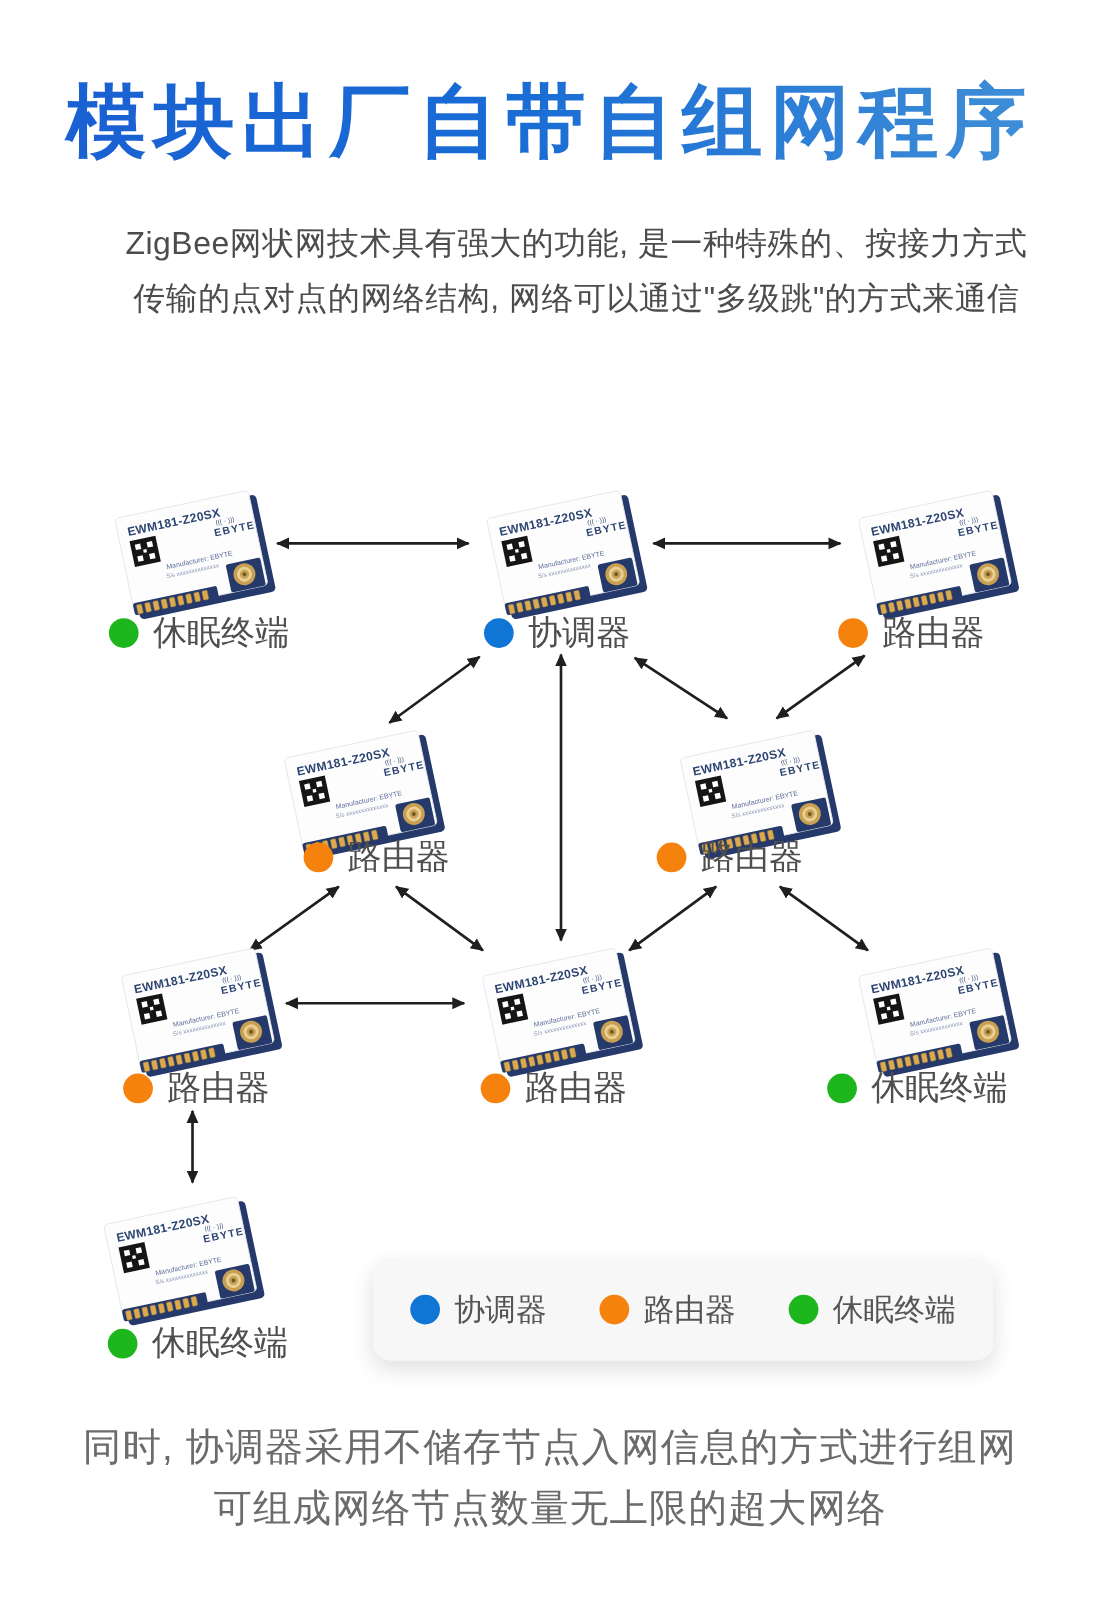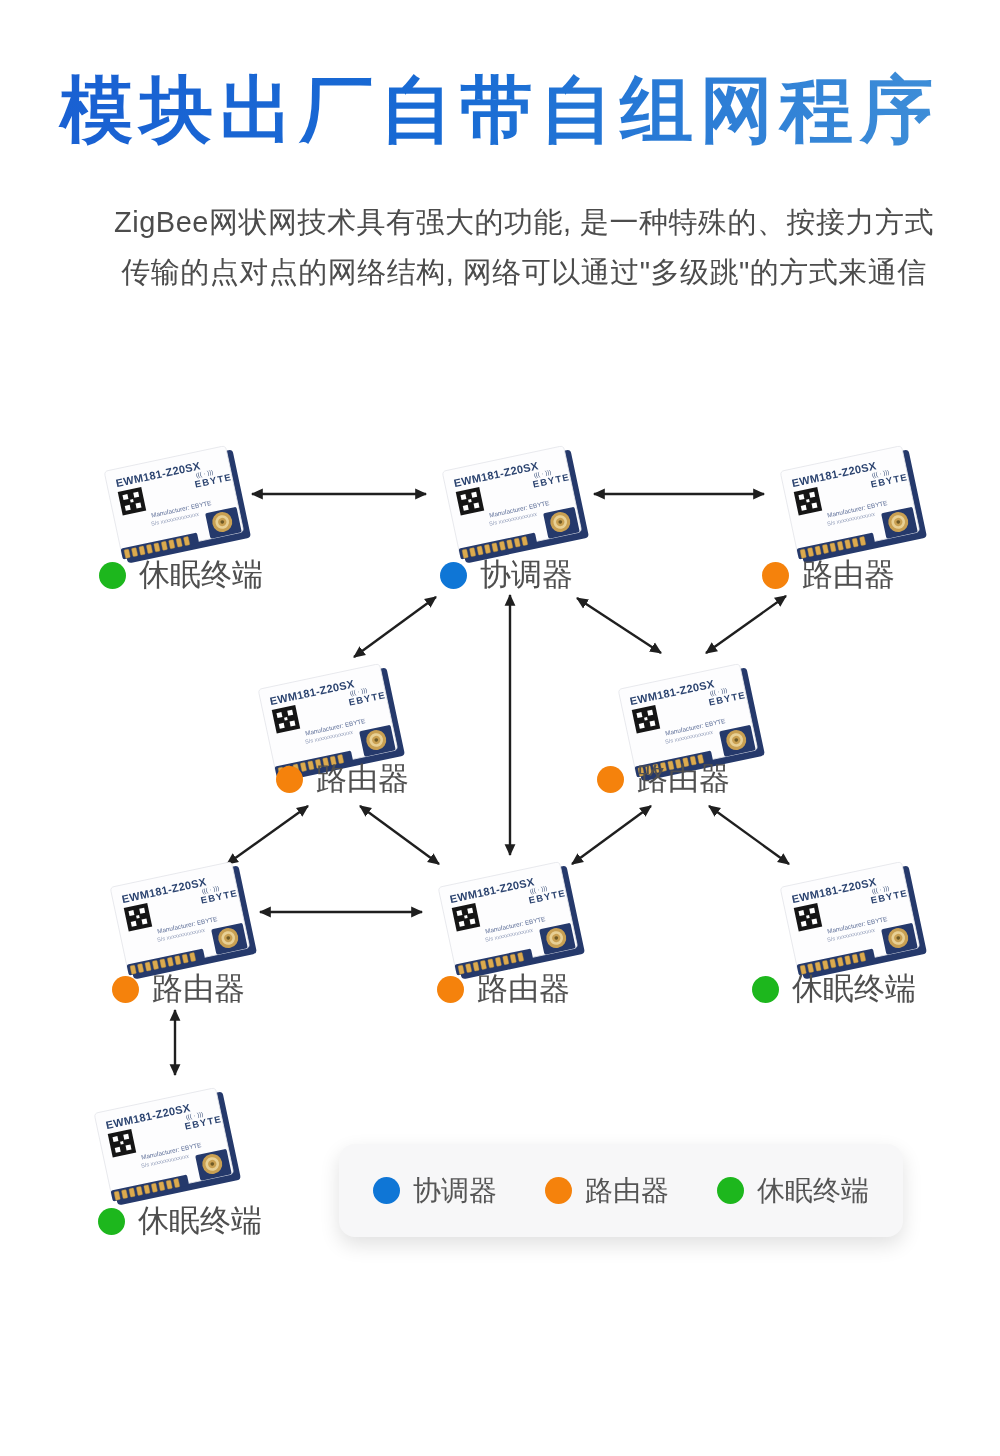--- a/index.html
+++ b/index.html
@@ -434,15 +434,17 @@
       <span class="node-dot" style="background: rgb(245, 130, 12);"></span>
       <span>路由器</span>
     </div>
     <div class="legend-item">
       <span class="node-dot" style="background: rgb(29, 183, 29);"></span>
       <span>休眠终端</span>
     </div>
   </div>
 
   <div class="outro">
+    <div>同时, 协调器采用不储存节点入网信息的方式进行组网</div>
+    <div>可组成网络节点数量无上限的超大网络</div>
   </div>
 
 </div>
 
 </body></html>

